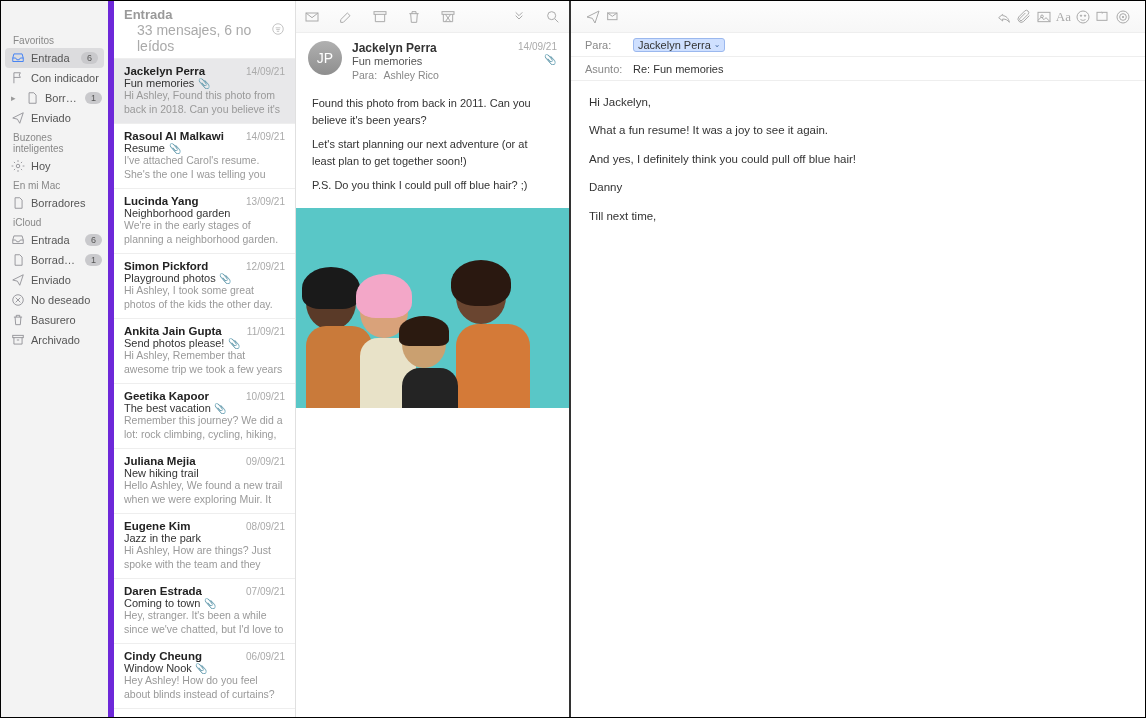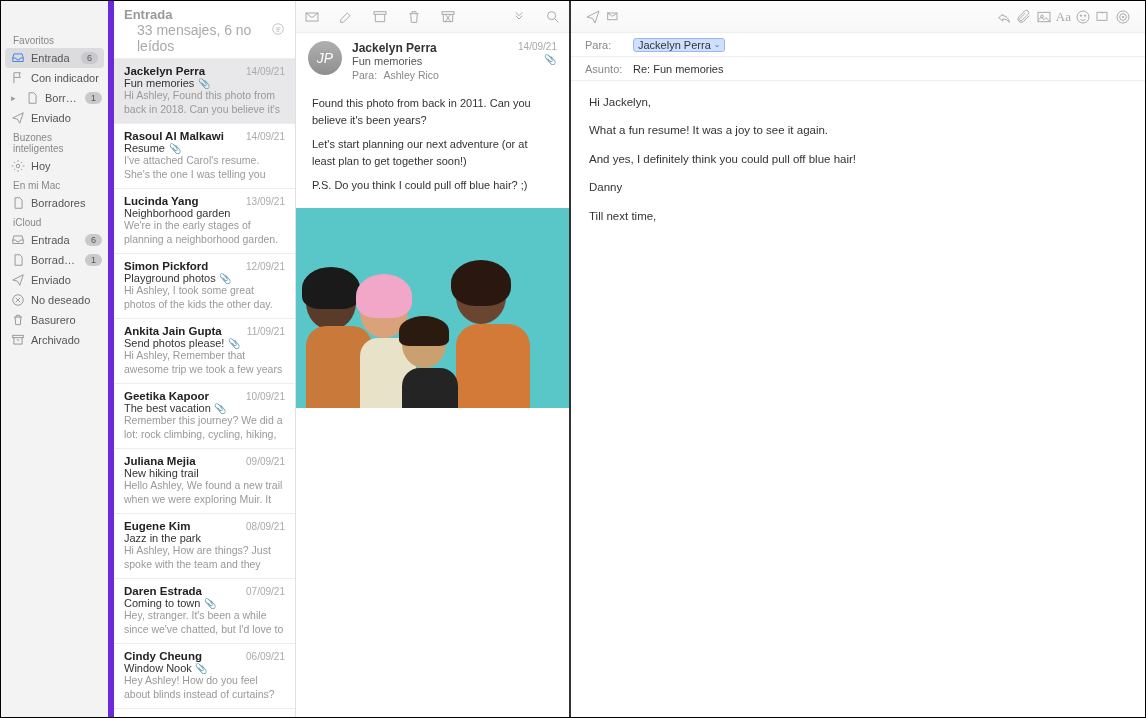--- a/index.html
+++ b/index.html
@@ -29,21 +29,21 @@
 .msg-date { font-size: 10px; color: #aaa; }
 .msg-subject { font-size: 11px; color: #333; display: flex; align-items: center; gap: 4px; }
 .msg-preview { font-size: 10.5px; color: #999; line-height: 1.3; max-height: 28px; overflow: hidden; }
 .clip { color: #bbb; font-size: 10px; }
 .reader { width: 275px; background: #fff; border-right: 2px solid #333; display: flex; flex-direction: column; overflow: hidden; }
 .toolbar { display: flex; align-items: center; padding: 4px 8px; height: 32px; gap: 18px; }
 .toolbar .spacer { flex: 1; }
 .tb-icon { width: 16px; height: 16px; color: #aaa; cursor: pointer; }
 .tb-icon svg { width: 16px; height: 16px; stroke: #aaa; fill: none; stroke-width: 1.5; }
 .reader-head { padding: 8px 12px; display: flex; gap: 10px; }
-.avatar { width: 34px; height: 34px; border-radius: 50%; background: linear-gradient(#b0b0b0, #8e8e8e); color: #fff; display: flex; align-items: center; justify-content: center; font-size: 14px; flex-shrink: 0; font-style: italic; }
+.avatar { width: 34px; height: 34px; border-radius: 50%; background: linear-gradient(#b0b0b0, #8e8e8e); color: #fff; display: flex; align-items: center; justify-content: center; font-size: 14px; flex-shrink: 0; }
 .reader-meta { flex: 1; }
 .reader-from { font-size: 12px; font-weight: 600; }
 .reader-subject { font-size: 11px; color: #555; }
 .reader-to { font-size: 10.5px; color: #888; margin-top: 2px; }
 .reader-to .lbl { margin-right: 4px; }
 .reader-date { font-size: 10px; color: #aaa; }
 .reader-body { padding: 6px 16px; font-size: 11px; line-height: 1.5; color: #333; }
 .reader-body p { margin-bottom: 8px; }
 .photo { width: 100%; height: 200px; background: #59c7c7; position: relative; overflow: hidden; }
 

